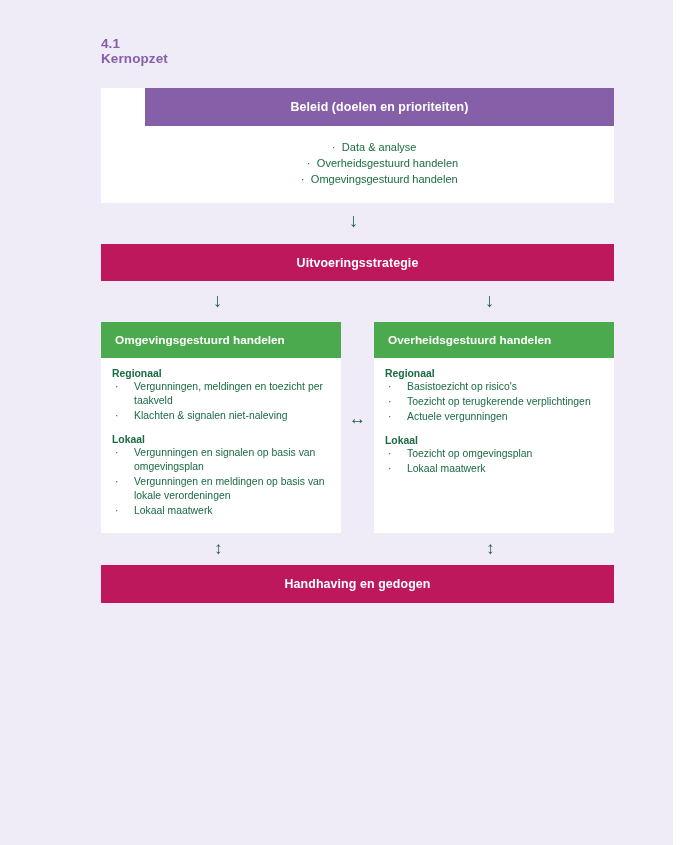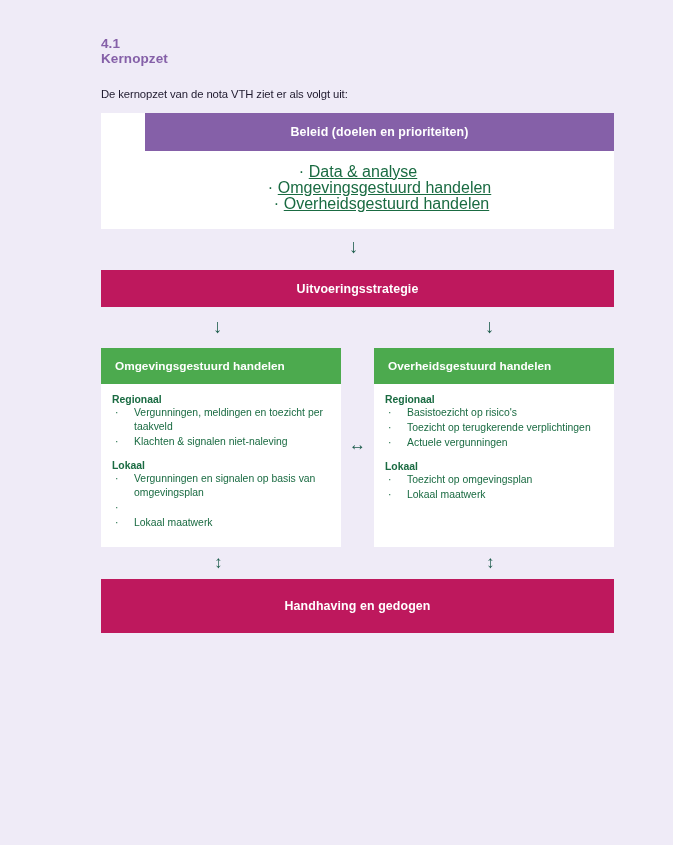--- a/index.html
+++ b/index.html
@@ -84,24 +84,23 @@
     background: #ffffff;
     padding: 13px 0 16px 0;
     text-align: center;
   }
   .beleid-list {
     display: inline-block;
     text-align: left;
   }
   .beleid-item {
     color: #1a6b42;
-    font-size: 16px;
+    font-size: 11px;
     line-height: 16px;
     white-space: nowrap;
-    text-decoration: underline;
   }
   .beleid-item .b {
     display: inline-block;
     width: 10px;
   }
   
   .beleid-item.i0 { padding-left: 31px; }
   .beleid-item.i1 { padding-left: 0px; }
   .beleid-item.i2 { padding-left: 6px; }
   .arrow-row {
@@ -197,34 +196,33 @@
 <div class="page">
   <div class="right-edge"></div>
 
   <div class="content">
 
     <div class="section-head">
       <span class="section-num">4.1</span>
       <span class="section-title">Kernopzet</span>
     </div>
 
-    <p class="intro">De kernopzet van de nota VTH ziet er als volgt uit:</p>
 
     <div class="beleid-box">
       <div class="bar bar-purple">Beleid (doelen en prioriteiten)</div>
       <div class="beleid-body">
         <div class="beleid-list">
           <div class="beleid-item i0">
             <span class="b">·</span><span>Data &amp; analyse</span>
           </div>
+          <div class="beleid-item i2">
+            <span class="b">·</span><span>Overheidsgestuurd handelen</span>
+          </div>
           <div class="beleid-item i1">
             <span class="b">·</span><span>Omgevingsgestuurd handelen</span>
-          </div>
-          <div class="beleid-item i2">
-            <span class="b">·</span><span>Overheidsgestuurd handelen</span>
           </div>
         </div>
       </div>
     </div>
 
     <div class="arrow-row" style="height:41px;">
       <div class="arrow-abs" style="left:248px; top:4px;">↓</div>
     </div>
 
     <div class="bar bar-green">Uitvoeringsstrategie</div>
@@ -253,20 +251,21 @@
           </div>
 
           <div class="grp">
             <div class="grp-title">Lokaal</div>
             <div class="li">
               <span class="bullet">·</span>
               <span class="txt">Vergunningen en signalen op basis van omgevingsplan</span>
             </div>
             <div class="li">
               <span class="bullet">·</span>
+              <span class="txt">Vergunningen en meldingen op basis van lokale verordeningen</span>
             </div>
             <div class="li">
               <span class="bullet">·</span>
               <span class="txt">Lokaal maatwerk</span>
             </div>
           </div>
 
         </div>
       </div>
 
@@ -306,16 +305,16 @@
 
         </div>
       </div>
     </div>
 
     <div class="dbl-row">
       <div class="dbl" style="left:113px;">↕</div>
       <div class="dbl" style="left:385px;">↕</div>
     </div>
 
-    <div class="bar bar-green" style="height:54px;">Handhaving en gedogen</div>
+    <div class="bar bar-green" style="height:38px;">Handhaving en gedogen</div>
 
   </div>
 </div>
 
 </body></html>

